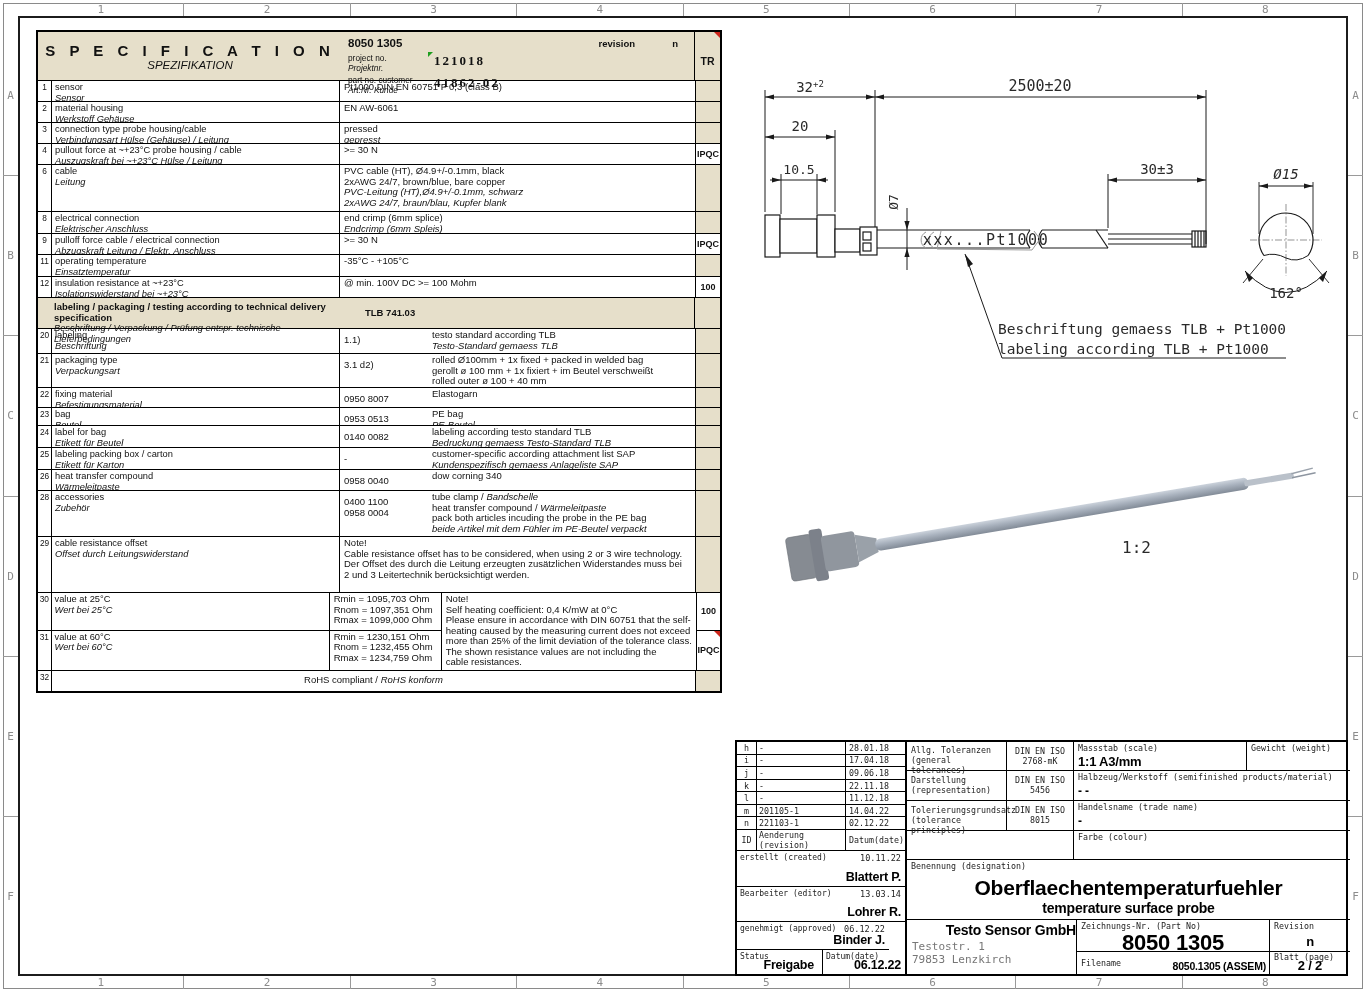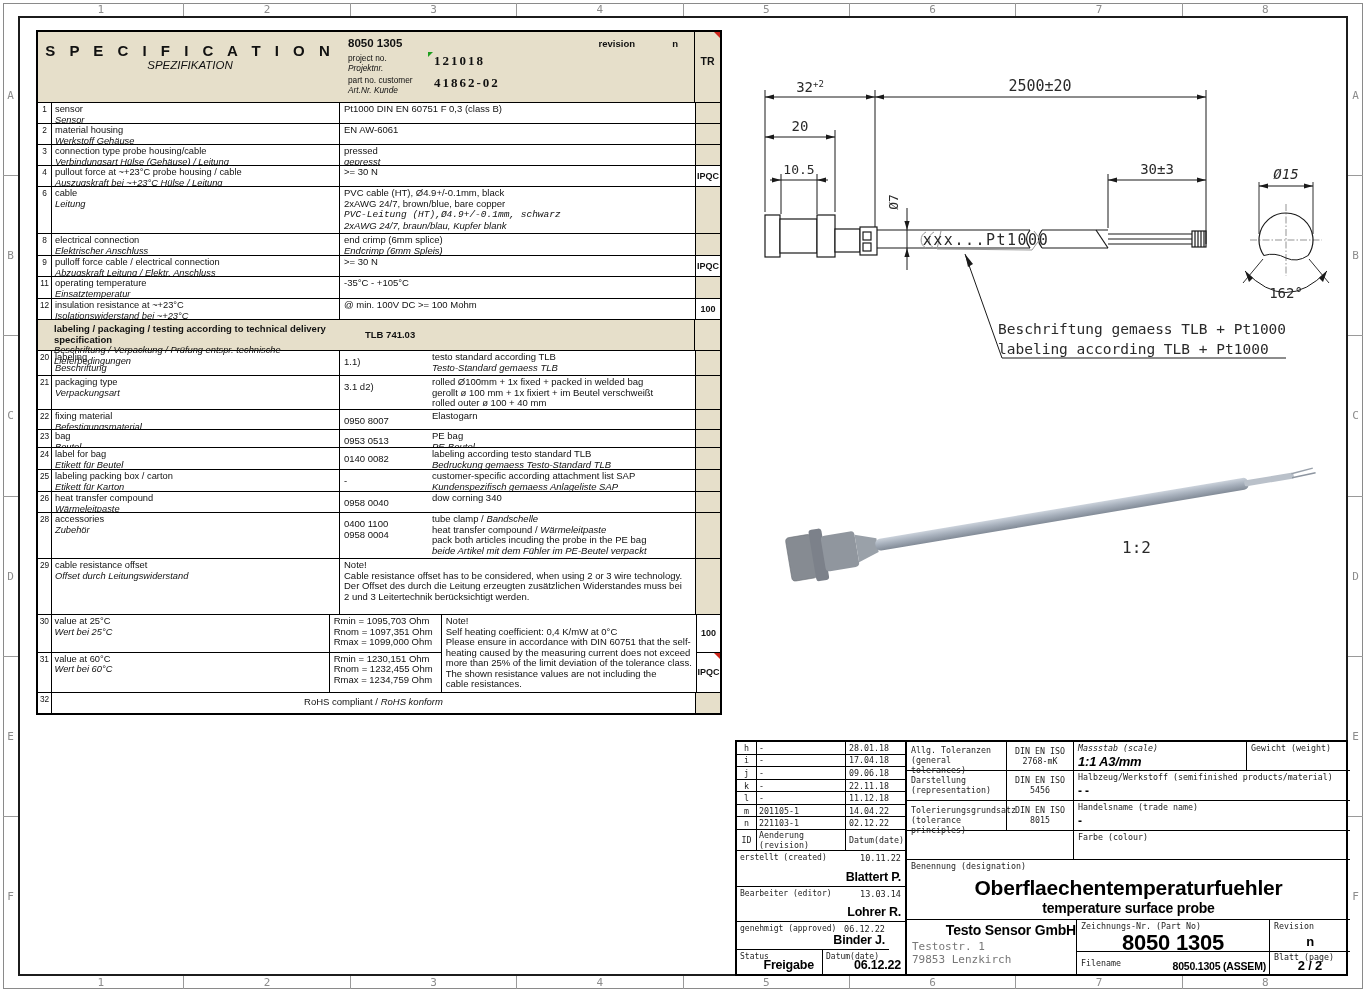--- a/index.html
+++ b/index.html
@@ -17,21 +17,21 @@
   #band-left,#band-right{flex-direction:column;}
   #band-left .zone,#band-right .zone{border-bottom:1px solid #9a9a9a;width:100%;}
   #band-left .zone:last-child,#band-right .zone:last-child{border-bottom:none;}
   #band-top{left:18px;top:3px;width:1330px;height:13px;}
   #band-bottom{left:18px;top:976px;width:1330px;height:13px;}
   #band-left{left:3px;top:16px;width:15px;height:960px;}
   #band-right{left:1348px;top:16px;width:15px;height:960px;}
 
   
   #spec{left:36px;top:30px;width:686px;border:2px solid #000;background:#fff;font-size:9.5px;line-height:10.5px;}
-  #spec-head{position:relative;height:70px;background:var(--beige,#e6dfca);}
+  #spec-head{position:relative;height:48px;background:var(--beige,#e6dfca);}
   .spec-title{position:absolute;left:0;top:14px;width:304px;text-align:center;}
   .spec-title .t1{font-weight:bold;font-size:15px;letter-spacing:5px;}
   .spec-title .t2{font-style:italic;font-size:11.5px;margin-top:3px;}
   .hd-partno{position:absolute;left:310px;top:6px;font-weight:bold;font-size:11.5px;}
   .hd-lbl{position:absolute;left:310px;font-size:8.3px;line-height:9.5px;}
   .hd-lbl .de{font-style:italic;}
   .hd-val{position:absolute;left:396px;font-family:"Liberation Serif",serif;font-weight:bold;font-size:13px;letter-spacing:2px;}
   .hd-rev{position:absolute;top:7px;font-weight:bold;font-size:9.5px;}
   #spec-head .tr-line{position:absolute;right:25px;top:0;bottom:0;border-left:1px solid #000;}
   #spec-head .tr-text{position:absolute;right:0;width:25px;top:24px;text-align:center;font-weight:bold;font-size:10.5px;}
@@ -216,21 +216,21 @@
         </div>
         <div class="srow" style="height: 47px;">
           <div class="c-no">6</div>
           <div class="c-label">
             <div class="lab-en">cable</div>
             <div class="lab-de">Leitung</div>
           </div>
           <div class="c-val">
             <div class="vline"><span>PVC cable (HT), Ø4.9+/-0.1mm, black</span></div>
             <div class="vline"><span>2xAWG 24/7, brown/blue, bare copper</span></div>
-            <div class="vline"><span style="font-style: italic; font-family: Liberation Mono, monospace;">PVC-Leitung (HT),Ø4.9+/-0.1mm, schwarz</span></div>
+            <div class="vline"><span style="font-style: italic;">PVC-Leitung (HT),Ø4.9+/-0.1mm, schwarz</span></div>
             <div class="vline"><span style="font-style: italic;">2xAWG 24/7, braun/blau, Kupfer blank</span></div>
           </div>
           <div class="c-tr"></div>
         </div>
         <div class="srow" style="height: 22px;">
           <div class="c-no">8</div>
           <div class="c-label">
             <div class="lab-en">electrical connection</div>
             <div class="lab-de">Elektrischer Anschluss</div>
           </div>
@@ -673,21 +673,21 @@
     </div>
 
     <div class="cell br bb" style="left:170px;top:0;width:100px;height:29px;padding:3px 0 0 4px;line-height:10px;">
       <div>Allg. Toleranzen</div>
         <div>(general tolerances)</div>
     </div>
     <div class="cell br bb norm-cell" style="left:270px;top:0;width:67px;height:29px;">
       <div>DIN EN ISO</div>
         <div>2768-mK</div>
     </div>
-    <div class="cell br bb" style="left:337px;top:0;width:173px;height:29px;font-style:italic;">
+    <div class="cell br bb" style="left:337px;top:0;width:173px;height:29px;">
       <span class="cell-lab">Massstab (scale)</span>
       <span class="bigval" style="position:absolute;left:4px;bottom:1px;font-size:13px;">1:1  A3/mm</span>
     </div>
     <div class="cell bb" style="left:510px;top:0;width:103px;height:29px;">
       <span class="cell-lab">Gewicht (weight)</span>
     </div>
 
     <div class="cell br bb" style="left:170px;top:29px;width:100px;height:30px;padding:4px 0 0 4px;line-height:10px;">
       <div>Darstellung</div>
         <div>(representation)</div>

